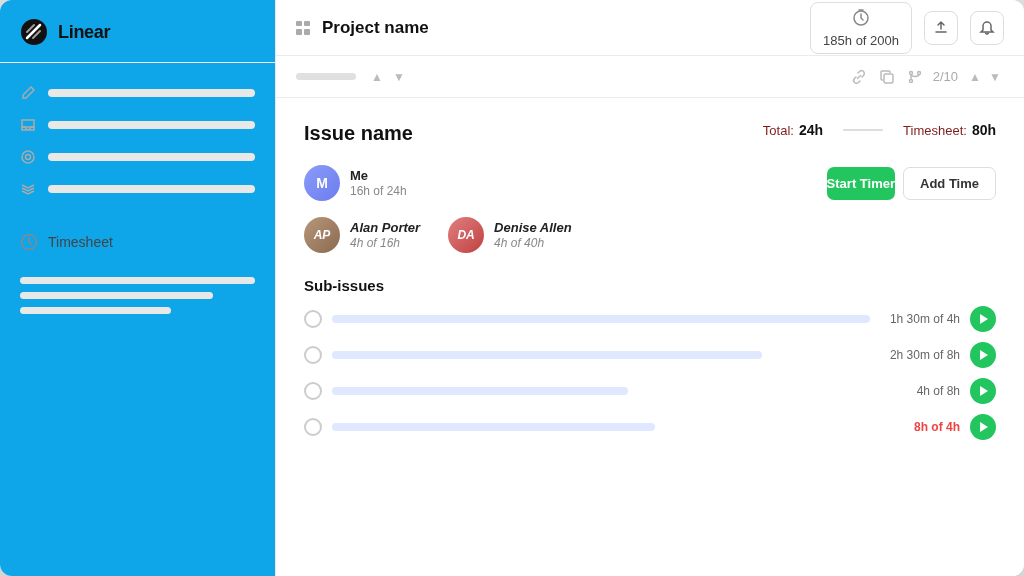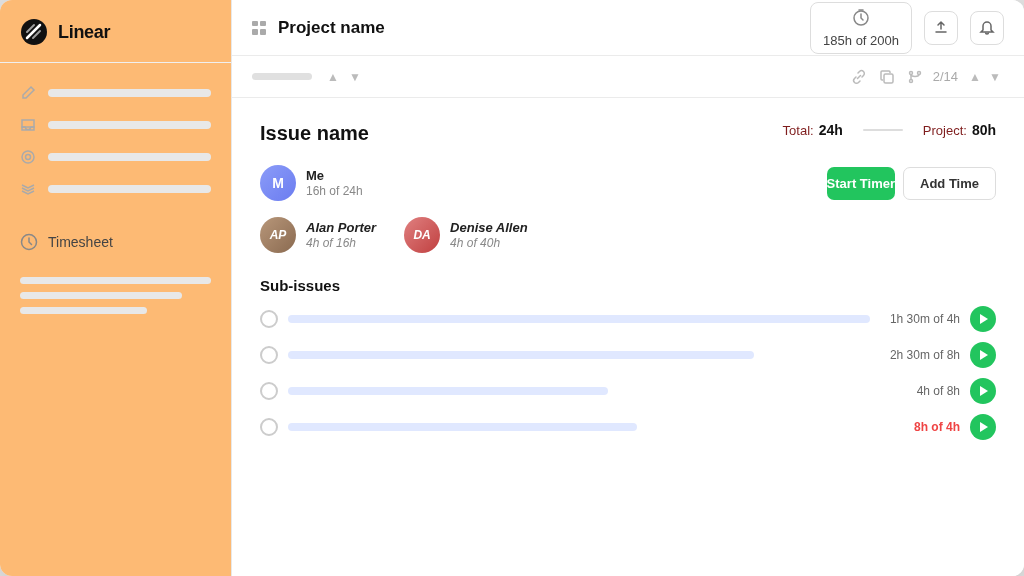--- a/index.html
+++ b/index.html
@@ -15,22 +15,22 @@
       width: 1024px;
       height: 576px;
       background: #f5f5f5;
       border-radius: 12px;
       overflow: hidden;
       display: flex;
       box-shadow: 0 8px 40px rgba(0,0,0,0.18);
     }
     
     .sidebar {
-      width: 232px;
-      background: #fdba74;
+      width: 276px;
+      background: #0ea5e9;
       border-right: 1px solid #e8e8e8;
       display: flex;
       flex-direction: column;
       padding: 0;
       flex-shrink: 0;
     }
     .sidebar-header {
       display: flex;
       align-items: center;
       gap: 10px;
@@ -554,40 +554,40 @@
         </div>
         <div class="sub-topbar-icon">
           <svg width="16" height="16" viewBox="0 0 16 16" fill="none">
             <circle cx="4" cy="4" r="1.5" stroke="#bbb" stroke-width="1.5"></circle>
             <circle cx="4" cy="12" r="1.5" stroke="#bbb" stroke-width="1.5"></circle>
             <circle cx="12" cy="4" r="1.5" stroke="#bbb" stroke-width="1.5"></circle>
             <path d="M4 5.5V10.5" stroke="#bbb" stroke-width="1.5"></path>
             <path d="M4 5.5C4 8 12 8 12 5.5" stroke="#bbb" stroke-width="1.5" fill="none"></path>
           </svg>
         </div>
-        <span class="sub-topbar-counter">2/14</span>
+        <span class="sub-topbar-counter">2/10</span>
         <div class="sub-topbar-nav-arrows">
           <div class="sub-topbar-arrow">▲</div>
           <div class="sub-topbar-arrow">▼</div>
         </div>
       </div>
     </div>
 
     <div class="content">
 
       <div class="issue-header">
         <span class="issue-title">Issue name</span>
         <div class="issue-totals">
           <div class="issue-total-item">
             <span class="issue-total-label">Total:</span>
             <span class="issue-total-value">24h</span>
           </div>
           <div class="issue-total-divider"></div>
           <div class="issue-total-item">
-            <span class="issue-total-label">Project:</span>
+            <span class="issue-total-label">Timesheet:</span>
             <span class="issue-total-value">80h</span>
           </div>
         </div>
       </div>
 
       <div class="user-row">
         <div class="user-row-main">
           <div class="avatar">
             <div class="avatar-me-inner">M</div>
           </div>

